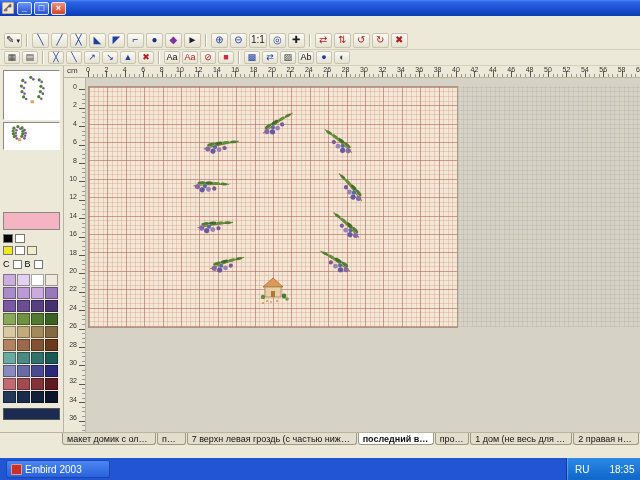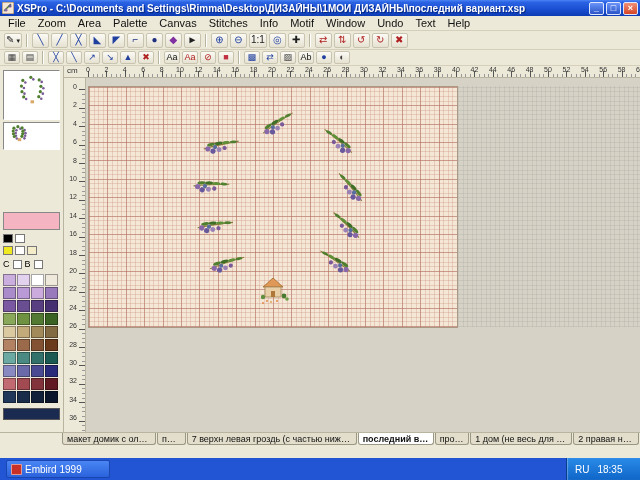--- a/index.html
+++ b/index.html
@@ -144,61 +144,46 @@
     background:linear-gradient(180deg,#6cc05c 0%,#3c9434 30%,#2f8428 80%,#1f6c1c 100%);
     box-shadow:1px 0 3px rgba(0,0,0,.4);flex:0 0 auto;text-shadow:1px 1px 1px #14421a;}
   .tasks{display:flex;gap:2px;margin-left:6px;flex:1;overflow:hidden;}
   .task{width:104px;height:18px;border-radius:2px;border:1px solid #1a46b0;
     background:linear-gradient(180deg,#4a86f4,#2a62dc);color:#fff;font-size:10px;
     display:flex;align-items:center;gap:3px;padding:0 4px;box-sizing:border-box;
     white-space:nowrap;overflow:hidden;}
   .task.active{background:linear-gradient(180deg,#18388f,#143082);
     box-shadow:inset 1px 1px 2px rgba(0,0,0,.5);}
   .task .ticon{width:9px;height:9px;border-radius:1px;flex:0 0 auto;border:1px solid rgba(255,255,255,.5);}
-  .tray{height:22px;width:74px;flex:0 0 auto;display:flex;align-items:center;gap:8px;
+  .tray{height:22px;width:74px;flex:0 0 auto;display:flex;align-items:center;gap:20px;
     background:linear-gradient(180deg,#2a8ae8,#0f66c8);border-left:1px solid #0a3c90;
     box-shadow:inset 1px 0 1px rgba(255,255,255,.3);color:#fff;font-size:10px;
     padding-left:8px;box-sizing:border-box;}
 </style>
 </head>
 <body>
 
 <div class="screen">
 
   <div class="titlebar">
     <span class="app-icon">
       <svg width="12" height="12" viewBox="0 0 12 12">
         <rect x="0" y="0" width="12" height="12" fill="#f5e7d6" stroke="#8a6a4a" stroke-width="1"></rect>
         <path d="M2 9 L9 2" stroke="#4f7f2f" stroke-width="1.5" fill="none"></path>
         <circle cx="4" cy="8" r="1.6" fill="#8868a8"></circle>
         <circle cx="8" cy="4" r="1.6" fill="#68589c"></circle>
       </svg>
     </span>
-    <span class="title-text">XSPro - C:\Documents and Settings\Rimma\Desktop\ДИЗАЙНЫ\1МОИ ДИЗАЙНЫ\последний вариант.xsp</span>
     <span class="win-btns">
       <span class="wbtn">_</span>
       <span class="wbtn">□</span>
       <span class="wbtn close">×</span>
     </span>
   </div>
 
-  <div class="menubar" id="menubar">
-      <span class="menu-item">File</span>
-      <span class="menu-item">Zoom</span>
-      <span class="menu-item">Area</span>
-      <span class="menu-item">Palette</span>
-      <span class="menu-item">Canvas</span>
-      <span class="menu-item">Stitches</span>
-      <span class="menu-item">Info</span>
-      <span class="menu-item">Motif</span>
-      <span class="menu-item">Window</span>
-      <span class="menu-item">Undo</span>
-      <span class="menu-item">Text</span>
-      <span class="menu-item">Help</span>
-    </div>
 
   <div class="toolbar t1" id="toolbar1">
       <span class="tbtn" style="color: rgb(34, 34, 34);">✎<i class="dd">▾</i></span>
       <span class="tsep"></span>
       <span class="tbtn" style="color: rgb(32, 64, 160);">╲</span>
       <span class="tbtn" style="color: rgb(32, 64, 160);">╱</span>
       <span class="tbtn" style="color: rgb(32, 64, 160);">╳</span>
       <span class="tbtn" style="color: rgb(32, 64, 160);">◣</span>
       <span class="tbtn" style="color: rgb(32, 64, 160);">◤</span>
       <span class="tbtn" style="color: rgb(32, 48, 128);">⌐</span>
@@ -563,21 +548,21 @@
       <span class="tab">проба 2</span>
       <span class="tab">1 дом (не весь для стыковки)</span>
       <span class="tab">2 правая ниж гр...</span>
     </div>
 
 
   <div class="taskbar">
     <div class="tasks" id="tasks">
         <div class="task">
           <span class="ticon" style="background: rgb(200, 48, 40);"></span>
-          <span>Embird 1999</span>
+          <span>Embird 2003</span>
         </div>
       </div>
     <div class="tray">
       <span>RU</span>
       <span>18:35</span>
     </div>
   </div>
 
 </div>
 

